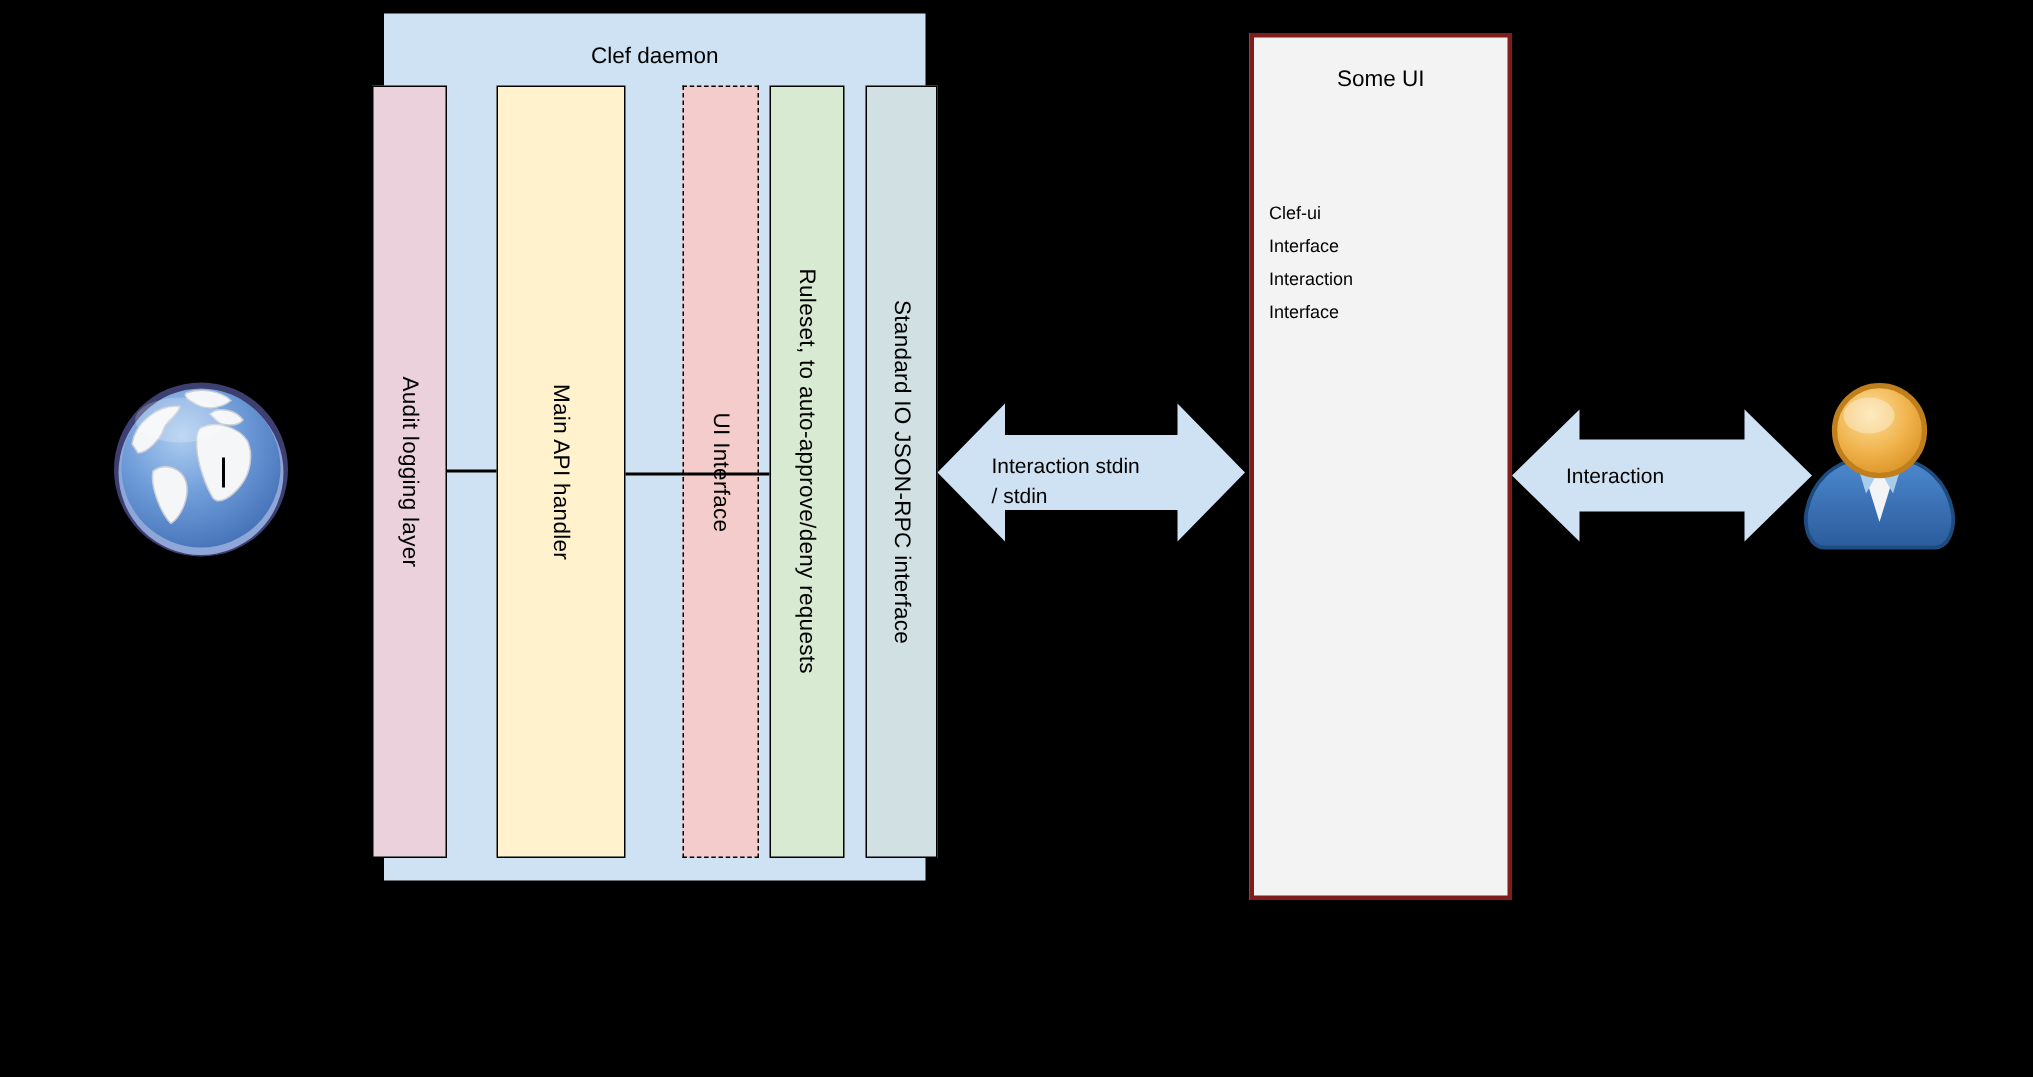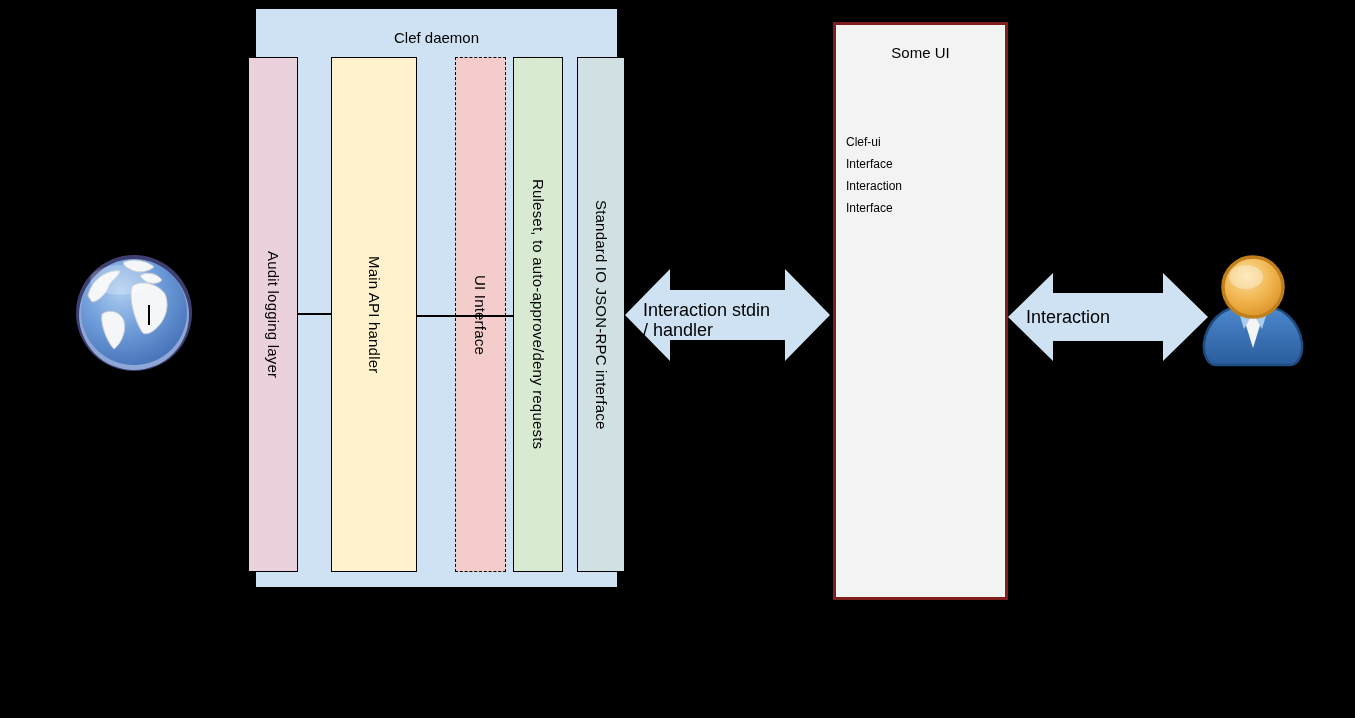--- a/index.html
+++ b/index.html
@@ -53,22 +53,22 @@
   .conn-1{left:298px;top:313px;width:33px;}
   .conn-2{left:417px;top:315px;width:96px;}
   .tick  {position:absolute;left:148px;top:305px;width:2px;height:20px;background:#000;}
 
   
   .arrow{position:absolute;}
   .arrow svg{position:absolute;left:0;top:0;display:block;}
   .arrow-stdio{left:625px;top:268px;width:205px;height:94px;}
   .arrow-user {left:1008px;top:272px;width:200px;height:90px;}
   .arrow-text{
-    position:absolute;left:18px;top:32px;
-    font-size:18px;line-height:20px;white-space:nowrap;
+    position:absolute;left:36px;top:32px;
+    font-size:14px;line-height:20px;white-space:nowrap;
   }
   .arrow-user .arrow-text{top:35px;}
 
   
   .globe{position:absolute;left:74px;top:251px;width:120px;height:122px;}
   .person{position:absolute;left:1200px;top:255px;width:106px;height:112px;}
 </style>
 </head>
 <body>
 
@@ -119,21 +119,21 @@
 
   <div class="connector conn-1"></div>
   <div class="connector conn-2"></div>
 
   <div class="arrow arrow-stdio">
     <svg width="205" height="94" viewBox="0 0 205 94">
       <polygon points="0,47 45,1 45,22 160,22 160,1 205,47 160,93 160,72 45,72 45,93" fill="#cfe2f3"></polygon>
     </svg>
     <div class="arrow-text">
       <div>Interaction stdin</div>
-      <div>/ handler</div>
+      <div>/ stdin</div>
     </div>
   </div>
 
   <div class="someui-box" style="background-color: rgb(243, 243, 243);">
     <div class="someui-title">Some UI</div>
     <div class="someui-list">
       <div>Clef-ui</div>
       <div>Interface</div>
       <div>Interaction</div>
       <div>Interface</div>

